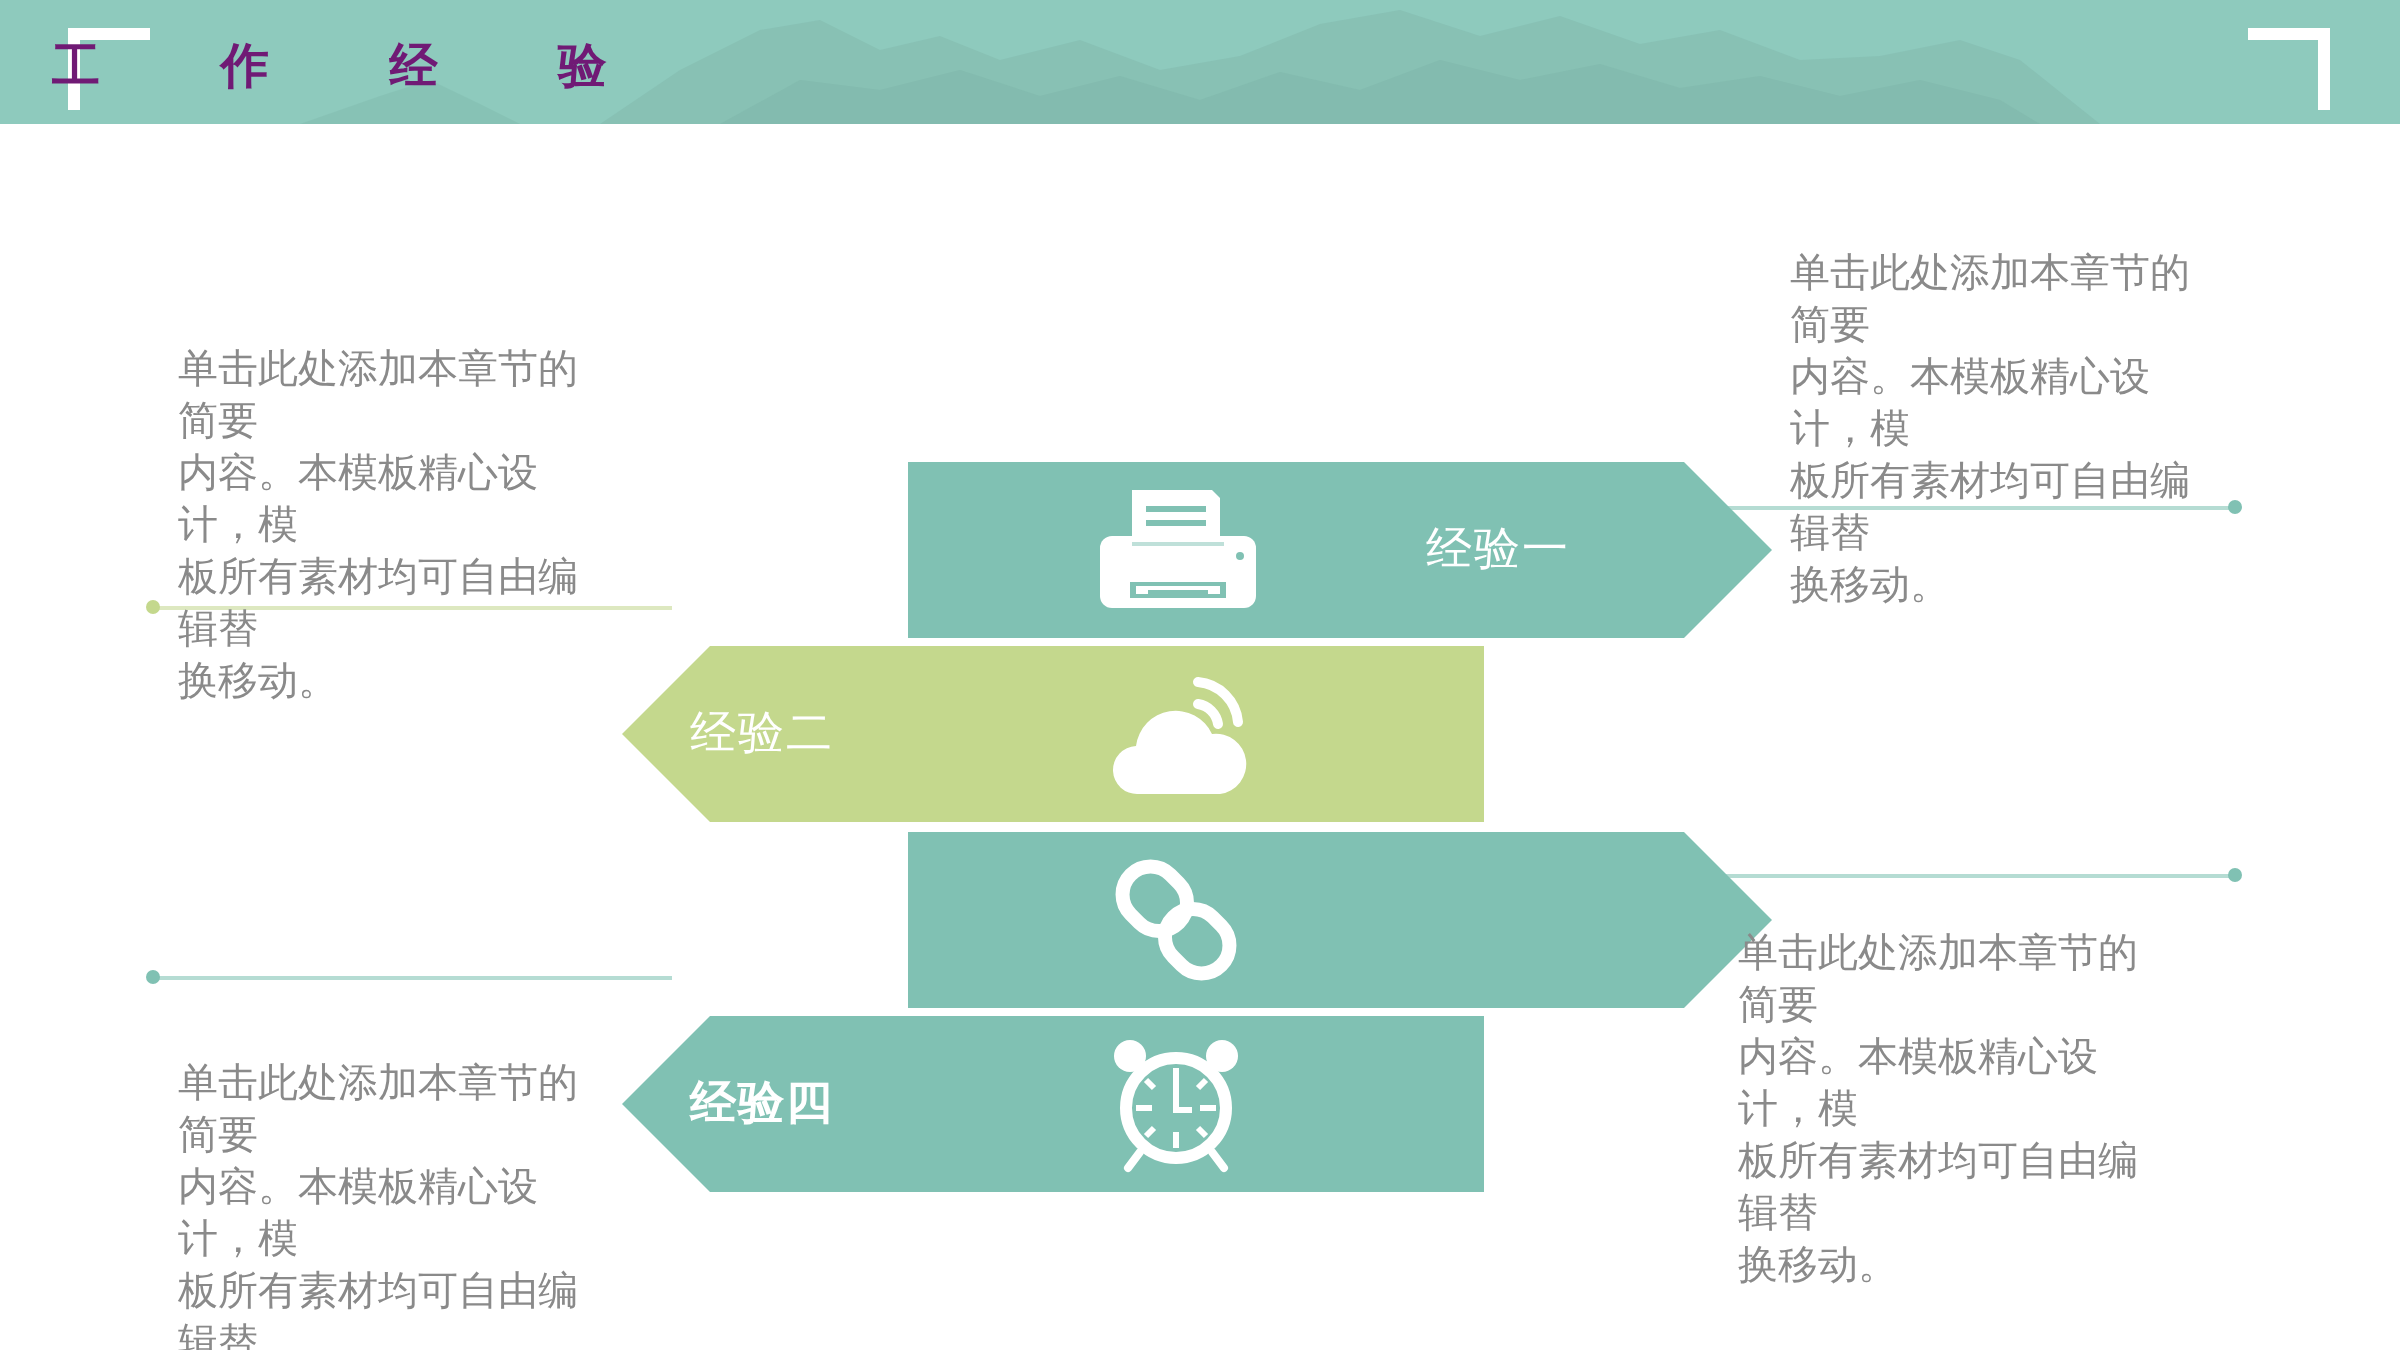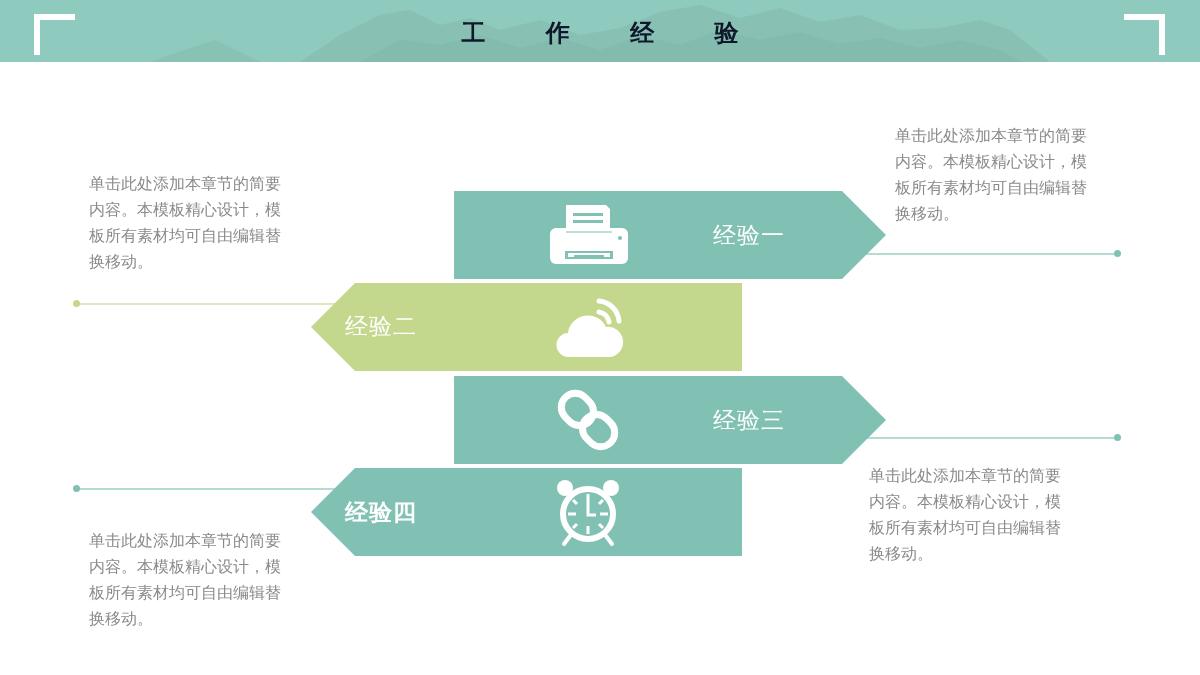--- a/index.html
+++ b/index.html
@@ -1,31 +1,31 @@
 <!DOCTYPE html>
 <html><head>
 <meta charset="utf-8">
 <style>
   html, body { margin:0; padding:0; }
   body { width:1200px; height:675px; position:relative; overflow:hidden; background:#ffffff;
          font-family:"DejaVu Sans","Liberation Sans",sans-serif; }
   .header { position:absolute; left:0; top:0; width:1200px; height:62px; background:#8ecabd; overflow:hidden; }
   .mountains { position:absolute; left:0; top:0; width:1200px; height:62px; }
-  .title { position:absolute; left:0; top:0; width:1200px; height:62px; line-height:66px; text-align:center;
-           color:#0f172a; font-size:24px; font-weight:bold; letter-spacing:26px; text-indent:26px;border-radius:19px; }
+  .title { position:absolute; left:0; top:0; width:1200px; height:62px; line-height:66px; text-align:left;
+           color:#701a75; font-size:24px; font-weight:bold; letter-spacing:26px; text-indent:26px;border-radius:19px; }
   .bracket { position:absolute; top:14px; width:41px; height:41px; }
   .bracket.left { left:34px; border-top:6px solid #fff; border-left:6px solid #fff; box-sizing:border-box; }
   .bracket.right { left:1124px; border-top:6px solid #fff; border-right:6px solid #fff; box-sizing:border-box; }
 
-  .arrow { position:absolute; height:112px; }
+  .arrow { position:absolute; height:112px;margin-top:40px; }
   .arrow svg { position:absolute; left:0; top:0; }
   .arrow .label { position:absolute; color:#ffffff; font-size:23px; top:0; height:88px; line-height:88px; letter-spacing:1px; font-weight:300; }
   .arrow .icon { position:absolute; }
 
-  .desc { position:absolute; width:218px; color:#8a8a8a; font-size:16px; line-height:26px; }
+  .desc { position:absolute; width:218px; color:#8a8a8a; font-size:20px; line-height:26px; }
   .connector { position:absolute; height:2px; }
   .dot { position:absolute; width:7px; height:7px; border-radius:50%; }
 </style>
 </head>
 <body>
 
 <div class="header">
   <svg class="mountains" width="1200" height="62" viewBox="0 0 1200 62">
     <path d="M150,62 L190,48 L215,40 L240,52 L260,62 Z" fill="#84bfb2" opacity="0.7"></path>
     <path d="M300,62 L340,35 L380,15 L410,10 L440,25 L470,18 L500,30 L540,20 L580,35 L620,28 L660,12 L700,5 L740,18 L780,8 L820,22 L860,15 L900,30 L940,28 L980,20 L1010,30 L1050,62 Z" fill="#85bdb1" opacity="0.75"></path>
@@ -87,21 +87,20 @@
     <polygon points="0,0 388,0 432,44 388,88 0,88" fill="#80c1b3"></polygon>
   </svg>
   <span class="icon" style="left:100px; top:10px;">
     <svg width="68" height="68" viewBox="0 0 68 68">
       <g transform="rotate(-45 34 34)" fill="none" stroke="#fff" stroke-width="7">
         <rect x="20" y="2" width="28" height="34" rx="14"></rect>
         <rect x="20" y="32" width="28" height="34" rx="14"></rect>
       </g>
     </svg>
   </span>
-  <span class="label" style="left:259px;">经验三</span>
 </div>
 
 <div class="arrow" style="left:311px; top:468px; width:431px;">
   <svg width="431" height="88">
     <polygon points="44,0 431,0 431,88 44,88 0,44" fill="#80c1b3"></polygon>
   </svg>
   <span class="label" style="left:34px;font-weight:bold;">经验四</span>
   <span class="icon" style="left:244px; top:10px;">
     <svg width="66" height="70" viewBox="0 0 66 70">
       <circle cx="10" cy="10" r="8" fill="#fff"></circle>

